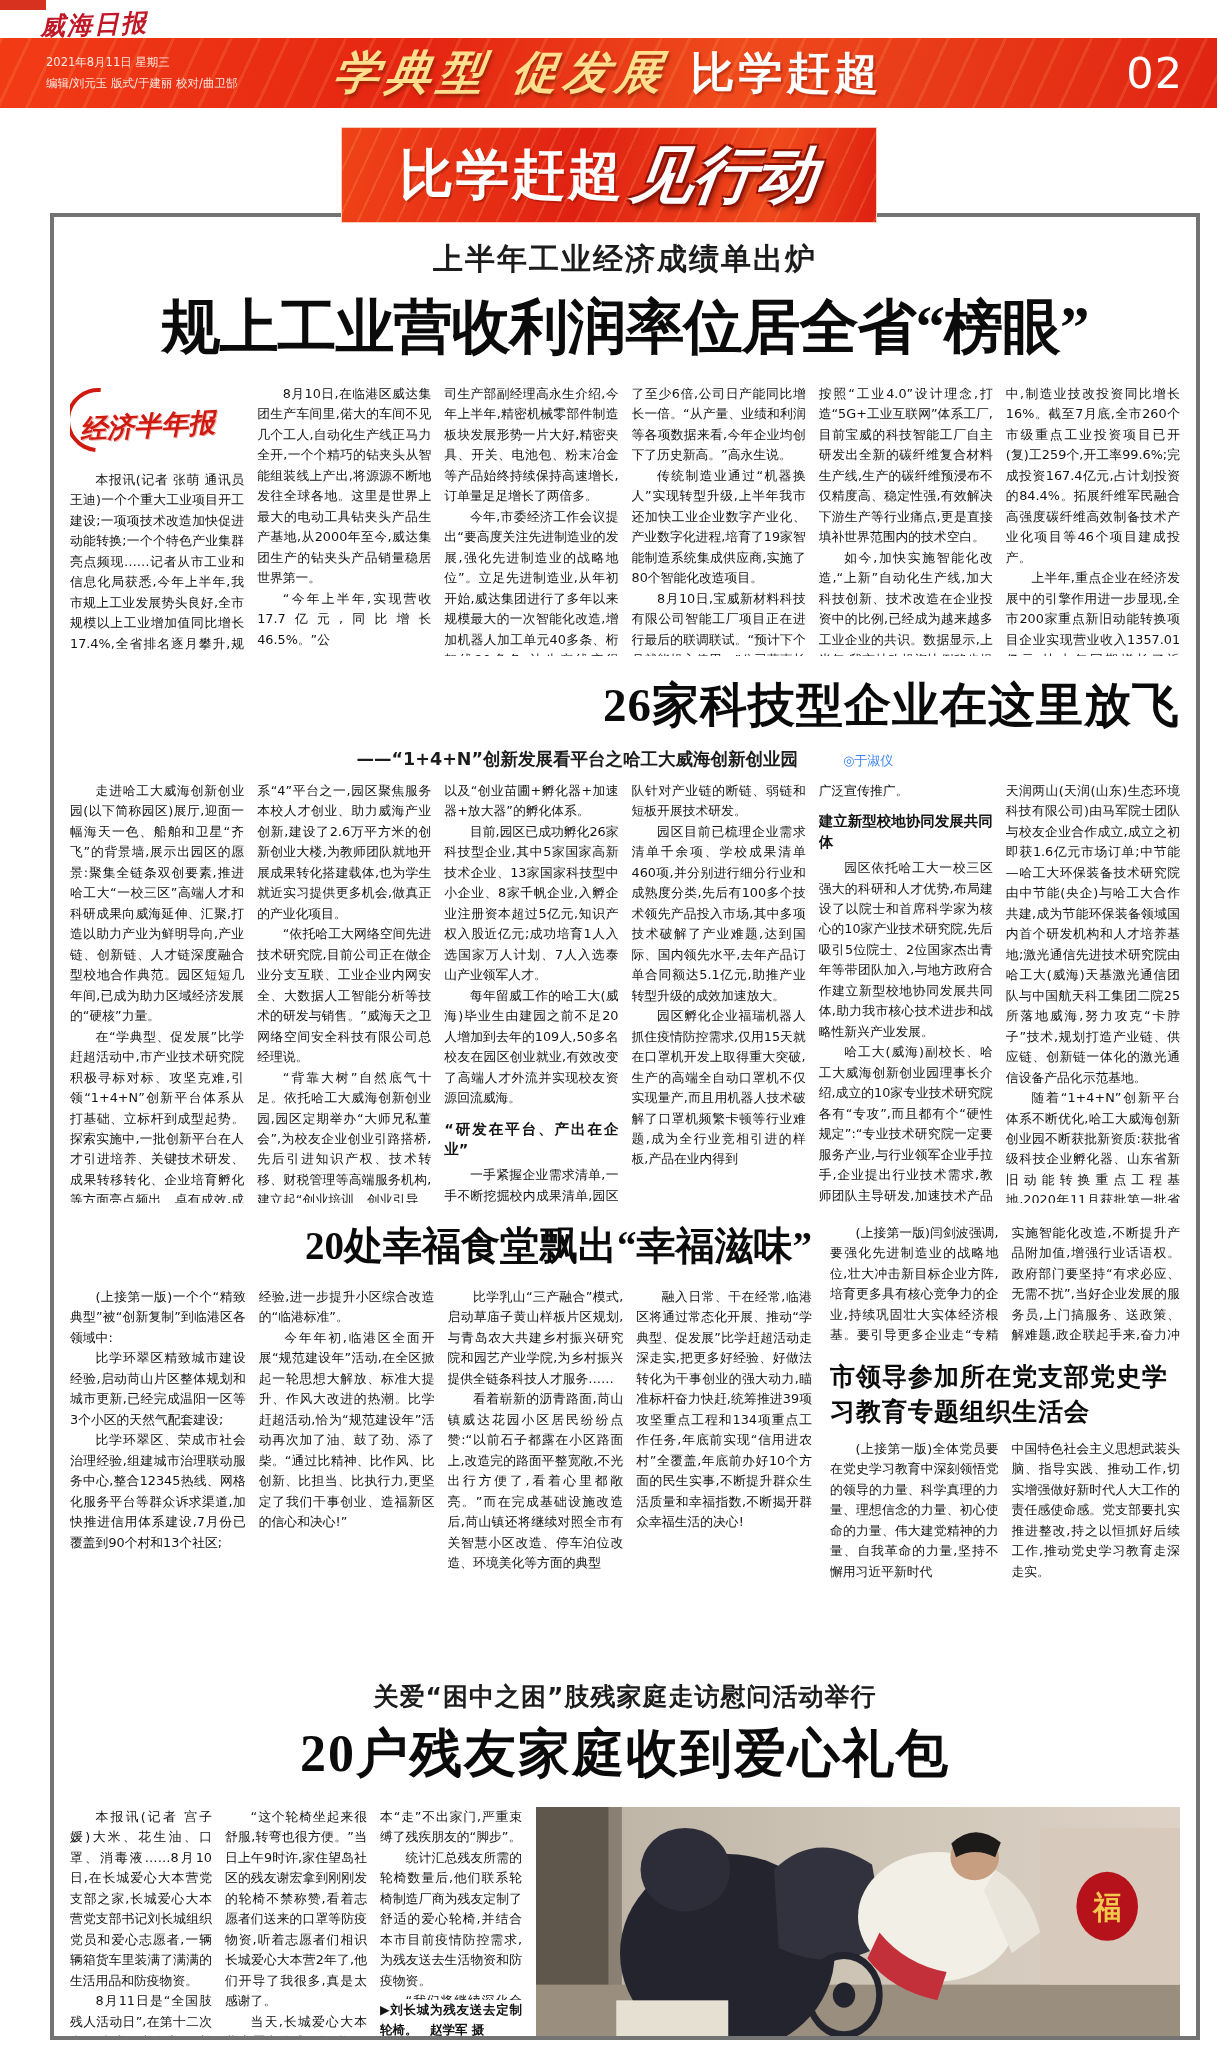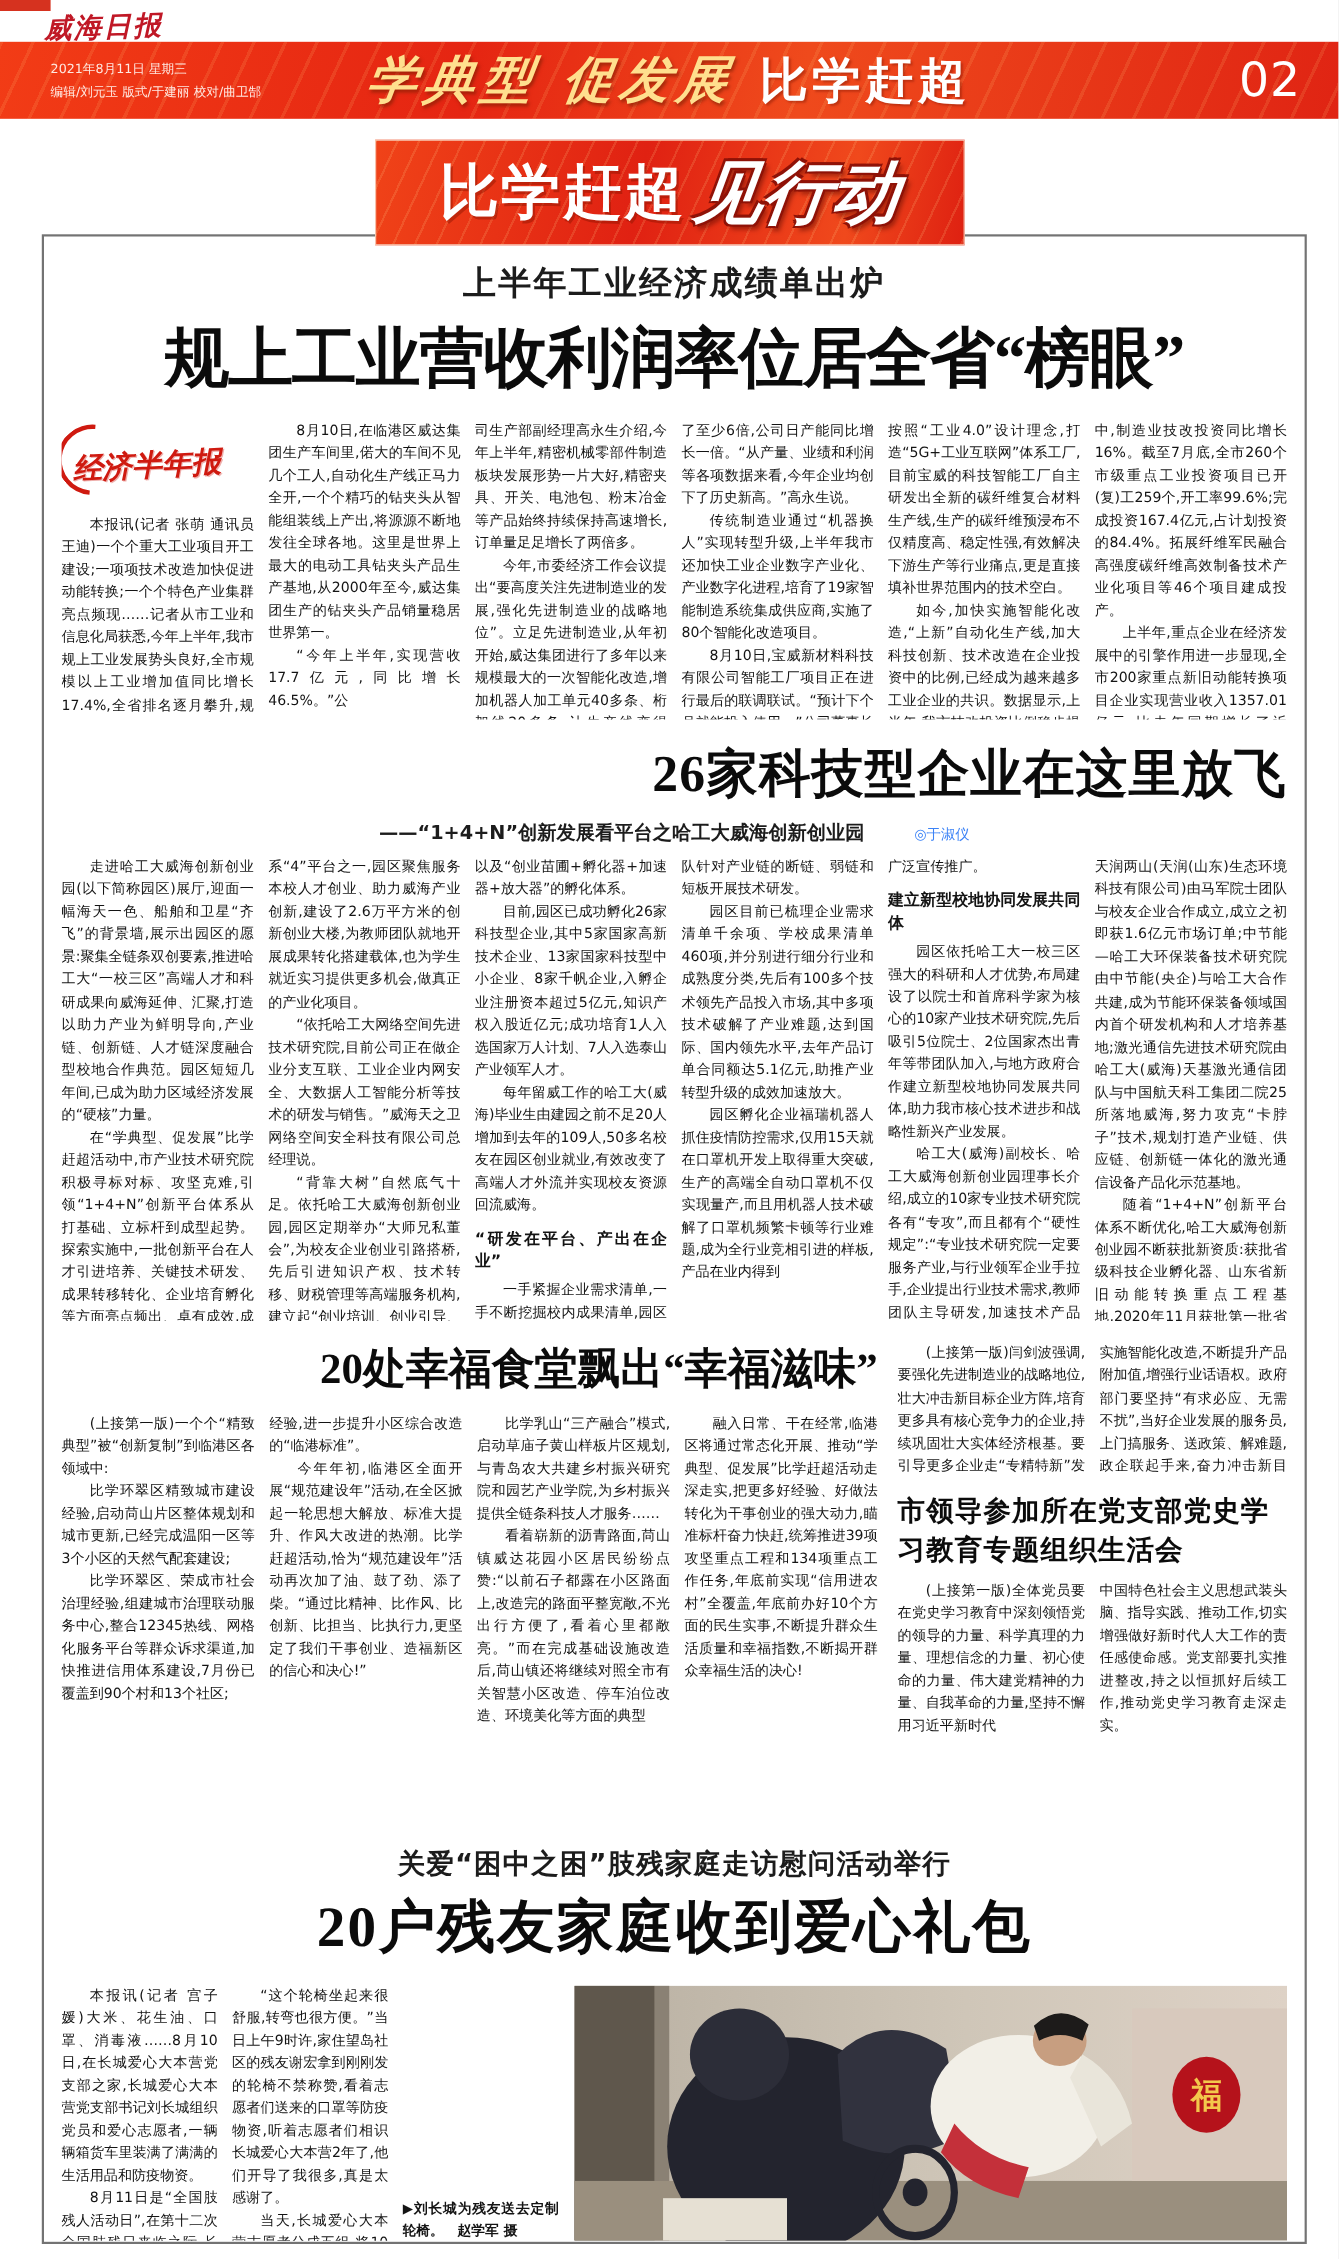--- a/index.html
+++ b/index.html
@@ -25,21 +25,21 @@
   .badge{position:absolute;top:127px;left:50%;transform:translateX(-50%);z-index:3;
         width:536px;height:96px;display:flex;align-items:center;justify-content:center;gap:8px;
         background:linear-gradient(100deg,#f04318,#e02112 45%,#f0491c 80%,#de2011);box-shadow:0 0 0 1px #f8cdb9 inset}
   .badge:before{content:"";position:absolute;inset:0;
         background:repeating-linear-gradient(115deg,rgba(255,210,140,.16) 0 2px,rgba(255,90,40,0) 2px 18px)}
   .badge-main{font-size:54px;font-weight:bold;color:#fff;letter-spacing:2px;z-index:1;text-shadow:2px 2px 0 rgba(140,20,0,.45)}
   .badge-accent{font-family:"DejaVu Serif","Liberation Serif",serif;font-size:62px;font-weight:bold;font-style:italic;
         color:#fff;z-index:1;transform:skewX(-7deg);
         text-shadow:2px 2px 0 #8f1207,-2px -2px 0 #8f1207,2px -2px 0 #8f1207,-2px 2px 0 #8f1207,4px 5px 4px rgba(90,10,0,.5)}
   
-  .frame{position:absolute;left:38px;top:213px;width:1150px;height:1827px;border:2px solid #737373;
+  .frame{position:absolute;left:50px;top:213px;width:1150px;height:1827px;border:4px solid #737373;
         padding:0 16px;overflow:hidden;background:#fff}
   
   .kicker{margin-top:22px;text-align:center;font-size:30px;font-weight:bold;letter-spacing:2px}
   .hl{font-family:Liberation Serif, serif;font-weight:bold;color:#0b0b0b}
   .headline-1{margin:8px 0 16px;text-align:center;font-size:59px;letter-spacing:-1px;white-space:nowrap}
   .headline-2{margin-top:18px;text-align:right;font-size:47px;letter-spacing:1px}
   .sub-row{margin:10px 0 10px;text-align:center}
   .subtitle-2{font-size:17.5px;font-weight:bold}
   .author-2{font-size:13px;margin-left:40px;color:#3b82f6}
   
@@ -236,20 +236,25 @@
         <div class="s5-cols">
           <div class="col">
               <div class="para">本报讯(记者 宫子媛)大米、花生油、口罩、消毒液……8月10日,在长城爱心大本营党支部之家,长城爱心大本营党支部书记刘长城组织党员和爱心志愿者,一辆辆箱货车里装满了满满的生活用品和防疫物资。</div>
               <div class="para">8月11日是“全国肢残人活动日”,在第十二次全国肢残日来临之际,长城爱心大本营开展的关爱“困中之困”肢残家庭走访慰问活动举行,结合党史学习教育“我为群众办实事”实践活动,主题为“学党史 办实事 送温暖”,旨在提高社会各界对肢残人士这一特殊群体的关注与重视,培育残友“平等、参与、共享”社会生活的有利氛围。</div>
             </div>
           <div class="col">
               <div class="para">“这个轮椅坐起来很舒服,转弯也很方便。”当日上午9时许,家住望岛社区的残友谢宏拿到刚刚发的轮椅不禁称赞,看着志愿者们送来的口罩等防疫物资,听着志愿者们相识长城爱心大本营2年了,他们开导了我很多,真是太感谢了。</div>
               <div class="para">当天,长城爱心大本营志愿者分成五组,将10辆轮椅、米面油等生活物资、消毒液等防疫物资送往20户肢残人士家中。“这次送的轮椅全部是定制的。”刘长城说,此前他们走访发现,部分残友肢体萎缩变形,发现多残友的轮椅都已非常陈旧、配件破损严重,有的甚至根</div>
             </div>
           <div class="col s5-col3">
+            <div class="colbody">
+                <div class="para noindent">本“走”不出家门,严重束缚了残疾朋友的“脚步”。</div>
+                <div class="para">统计汇总残友所需的轮椅数量后,他们联系轮椅制造厂商为残友定制了舒适的爱心轮椅,并结合本市目前疫情防控需求,为残友送去生活物资和防疫物资。</div>
+                <div class="para">“我们将继续深化全年制定的‘包保联系’制度,即一个志愿者帮扶一户及多户残友家庭,帮助他们解决实际困难。”刘长城说,结合疫情防控要求,长城爱心大本营还将为残友们送医送药上门,志愿者们服务更专业地开展更多帮扶活动。</div>
+              </div>
             <div class="photo-caption">▶刘长城为残友送去定制轮椅。　赵学军 摄</div>
           </div>
         </div>
         <div class="photo-wrap">
           <svg viewBox="0 0 690 222" preserveAspectRatio="none">
             <defs>
               <linearGradient id="wall" x1="0" y1="0" x2="1" y2="0">
                 <stop offset="0" stop-color="#b9b0a2"></stop>
                   <stop offset="0.55" stop-color="#cfc6b8"></stop>
                   <stop offset="1" stop-color="#ded2c6"></stop>

